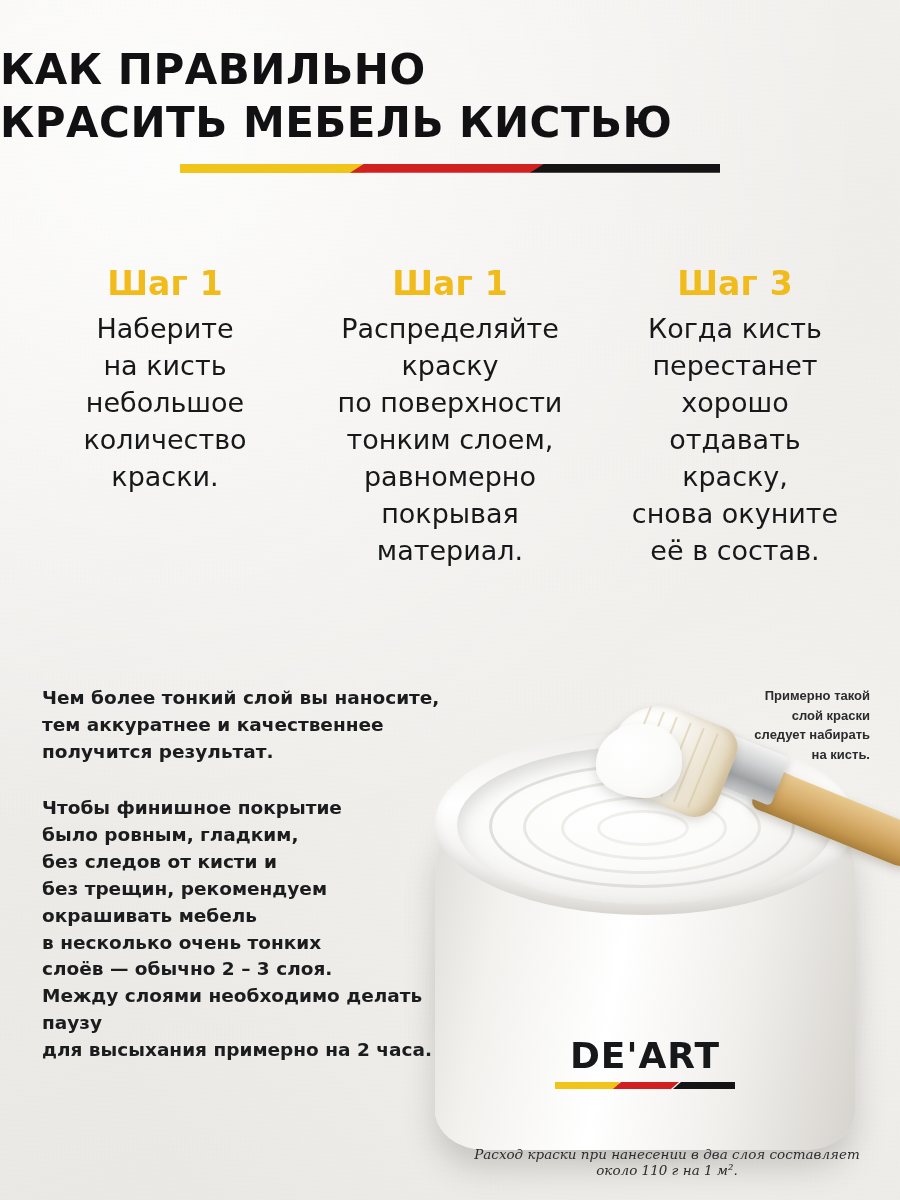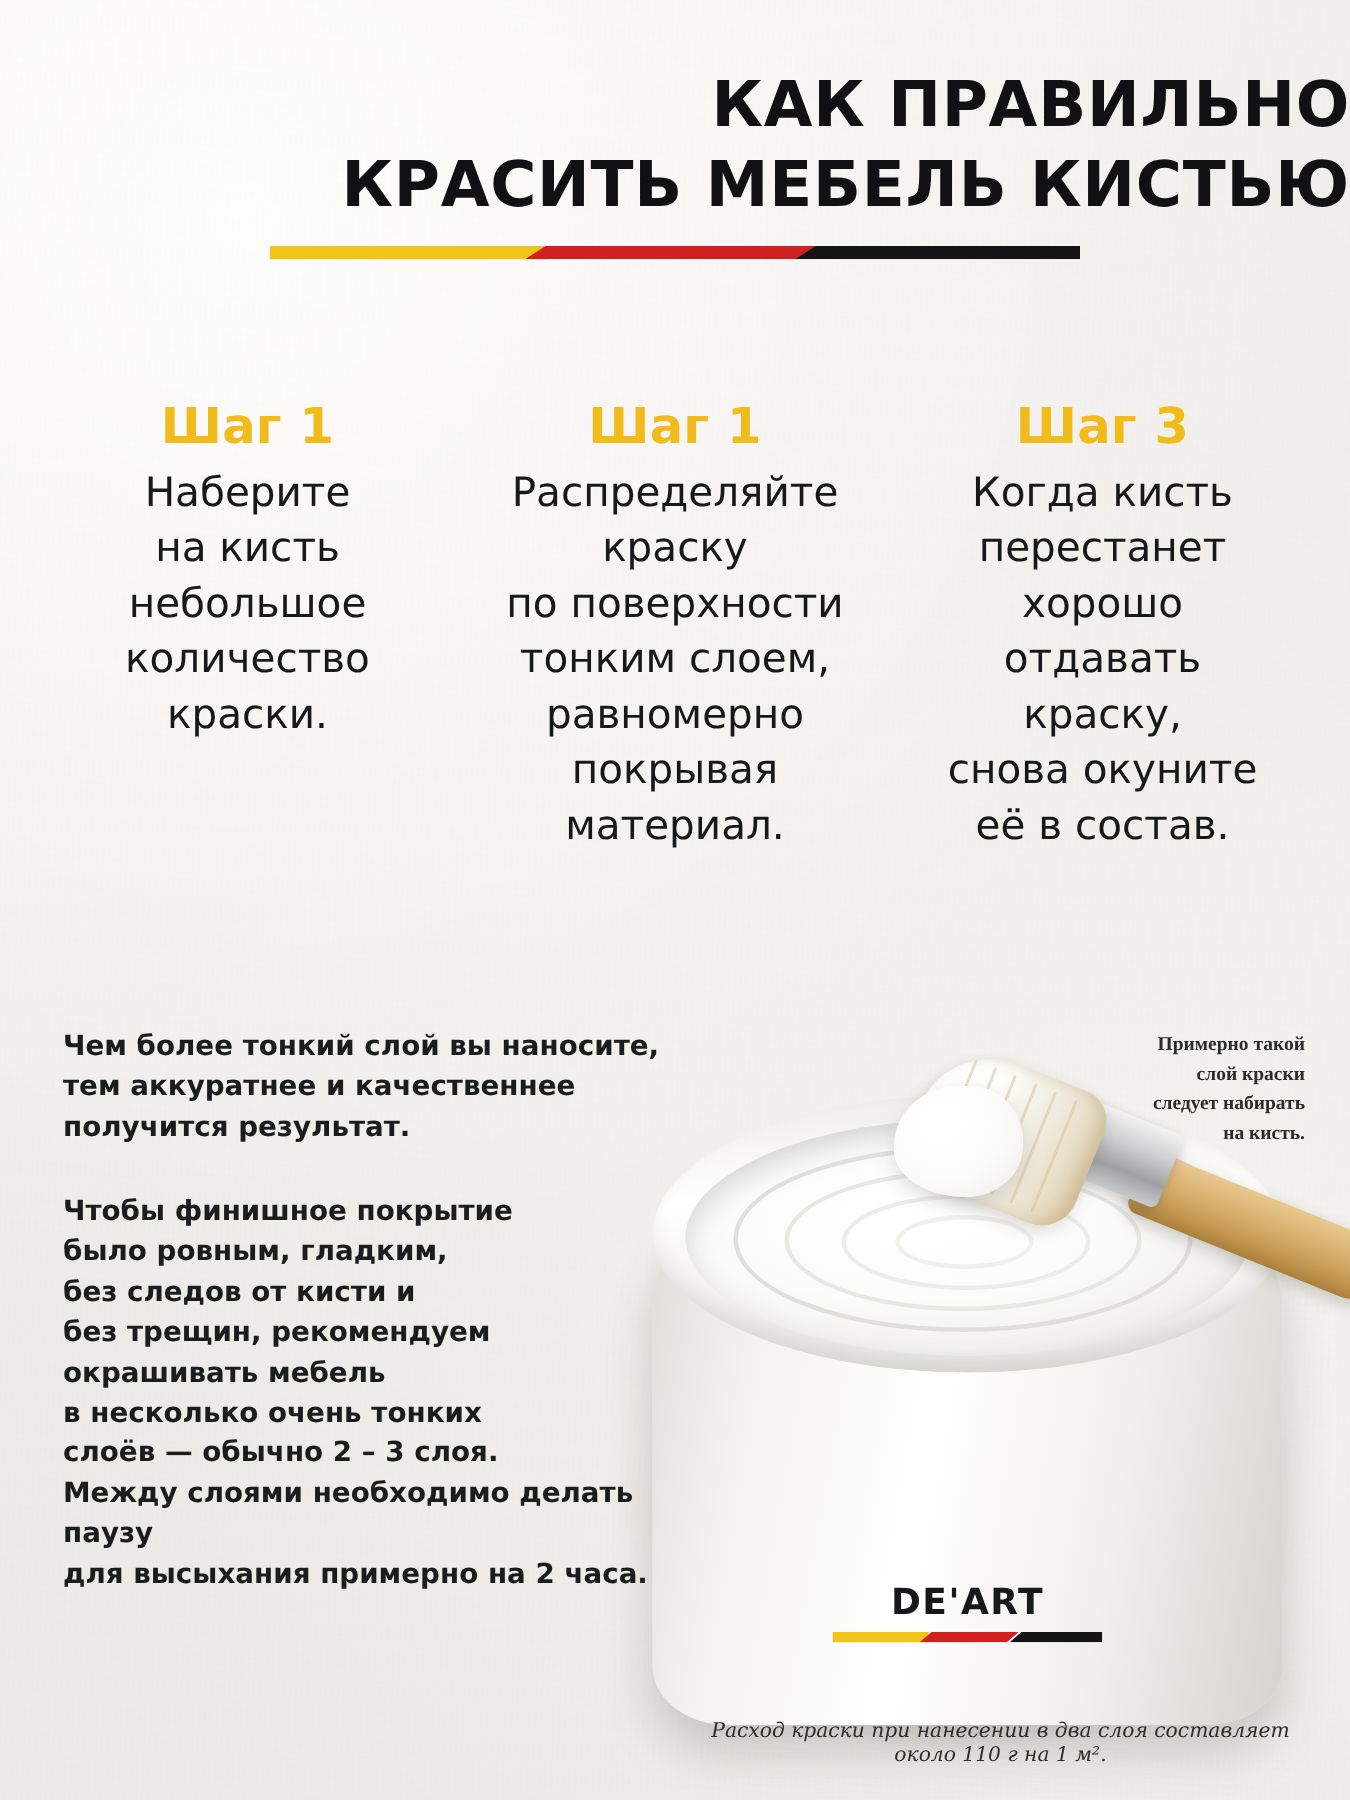--- a/index.html
+++ b/index.html
@@ -33,21 +33,21 @@
       repeating-linear-gradient(4deg, rgba(0,0,0,0.010) 0px, rgba(0,0,0,0.010) 1px, rgba(255,255,255,0) 1px, rgba(255,255,255,0) 5px);
     pointer-events: none;
   }
 
   
   .header {
     position: absolute;
     top: 44px;
     left: 0;
     width: 900px;
-    text-align: right;
+    text-align: left;
   }
   .title-line {
     font-family: "DejaVu Sans", sans-serif;
     font-weight: 700;
     font-size: 42px;
     letter-spacing: 0.5px;
     color: #111113;
     line-height: 1.26;
     text-transform: uppercase;
   }
@@ -125,21 +125,21 @@
   }
   .important-p.second { margin-top: 30px; }
 
   
   .jar-note {
     position: absolute;
     top: 686px;
     left: 700px;
     width: 170px;
     text-align: right;
-    font-family: Liberation Serif, serif;
+    font-family: Liberation Sans, sans-serif;
     font-size: 13px;
     font-weight: 700;
     line-height: 1.5;
     color: #2a2b2d;
     white-space: pre-line;
     z-index: 6;
   }
 
   
   .footer-note {
@@ -224,24 +224,23 @@
     position: absolute;
     left: 130px;
     top: 335px;
     width: 240px;
     text-align: center;
     z-index: 4;
   }
   .brand {
     font-family: "DejaVu Sans", sans-serif;
     font-weight: 700;
-    font-size: 24px;
+    font-size: 36px;
     letter-spacing: 1px;
     color: #17181a;
-    margin-top: 19px;
   }
   .brand-rule {
     width: 180px;
     height: 7px;
     margin: 6px auto 0 auto;
     position: relative;
     overflow: hidden;
   }
   .brand-rule .seg { position: absolute; top: 0; height: 7px; }
   .brand-rule .seg.yellow { left: 0;    width: 64px;  background: #f0c419; }

